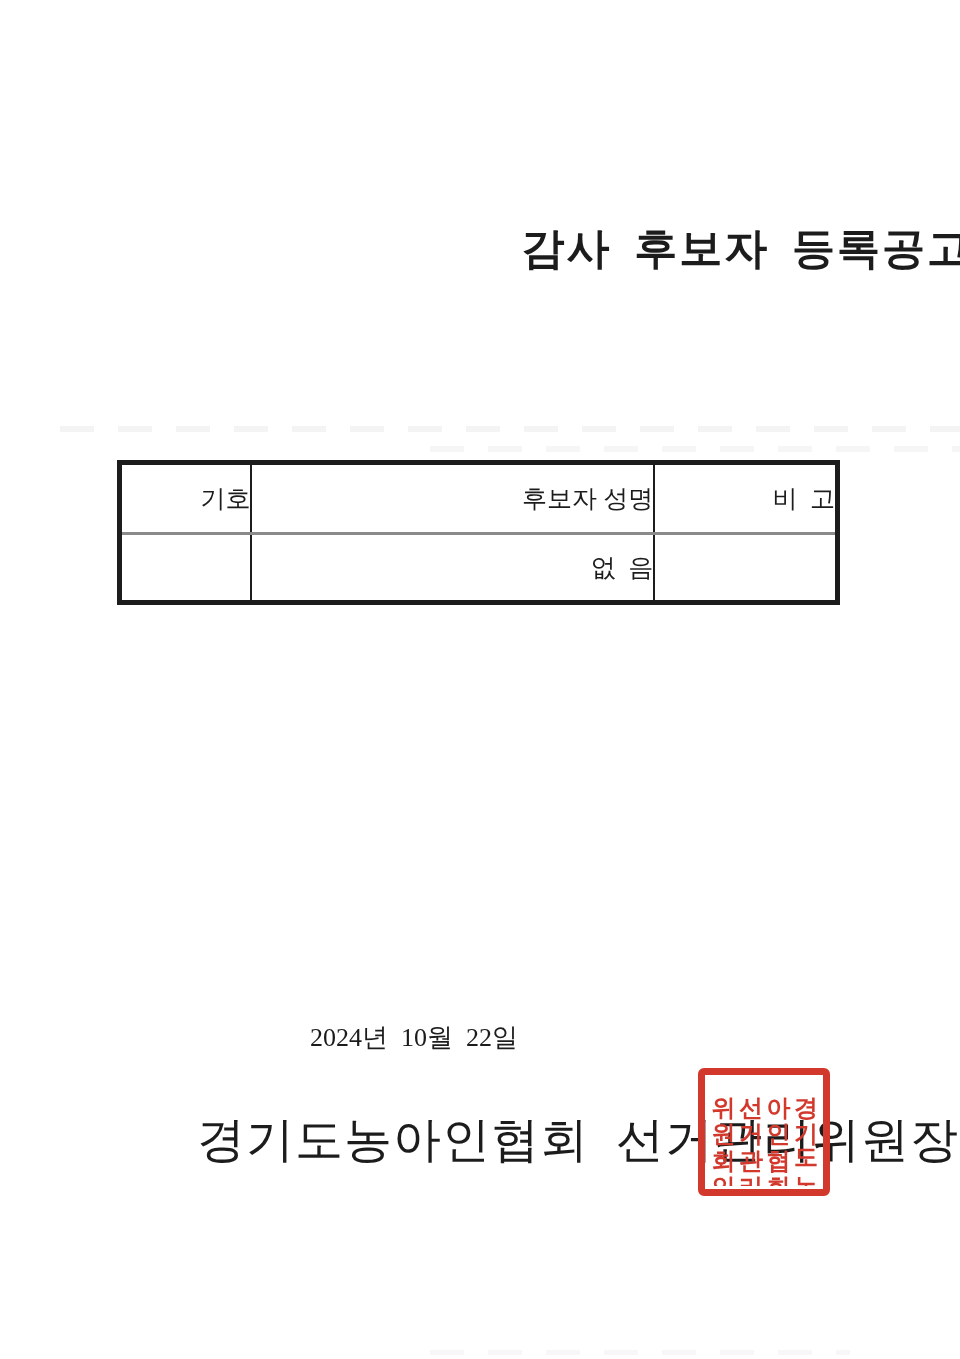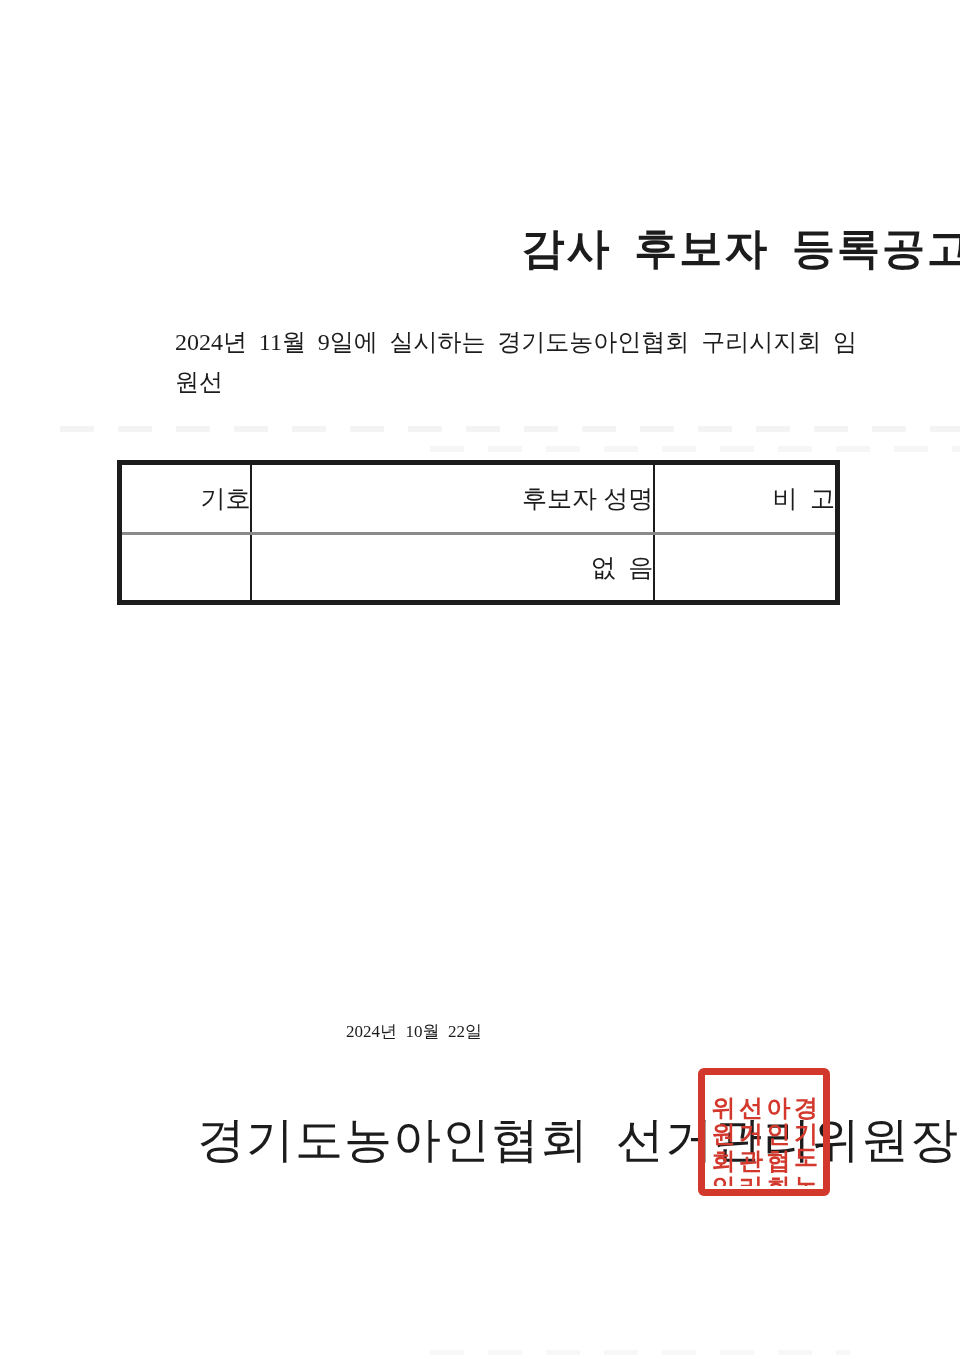--- a/index.html
+++ b/index.html
@@ -76,21 +76,21 @@
   .col-name   { width: 400px; }
   .col-note   { width: 182px; }
 
   
   .doc-date {
     position: absolute;
     top: 1020px;
     left: 0;
     width: 780px;
     text-align: center;
-    font-size: 17px;
+    font-size: 26px;
   }
 
   
   .signature-line {
     position: absolute;
     top: 1108px;
     left: 197px;
     font-size: 48px;
     letter-spacing: 1px;
     word-spacing: 14px;
@@ -143,21 +143,20 @@
   .noise-3 { top: 1350px; left: 430px; width: 420px; opacity: .35; height: 5px; }
 </style>
 </head>
 <body>
 
 <div>
 
   <h1 class="doc-title">감사 후보자 등록공고</h1>
 
   <div class="body-block">
-    <div class="body-line-1">2024년 11월 9일에 실시하는 경기도농아인협회 구리시지회 임원선</div>
   </div>
 
   <table class="candidate-table">
     <colgroup>
       <col class="col-symbol">
       <col class="col-name">
       <col class="col-note">
     </colgroup>
     <thead>
       <tr>

